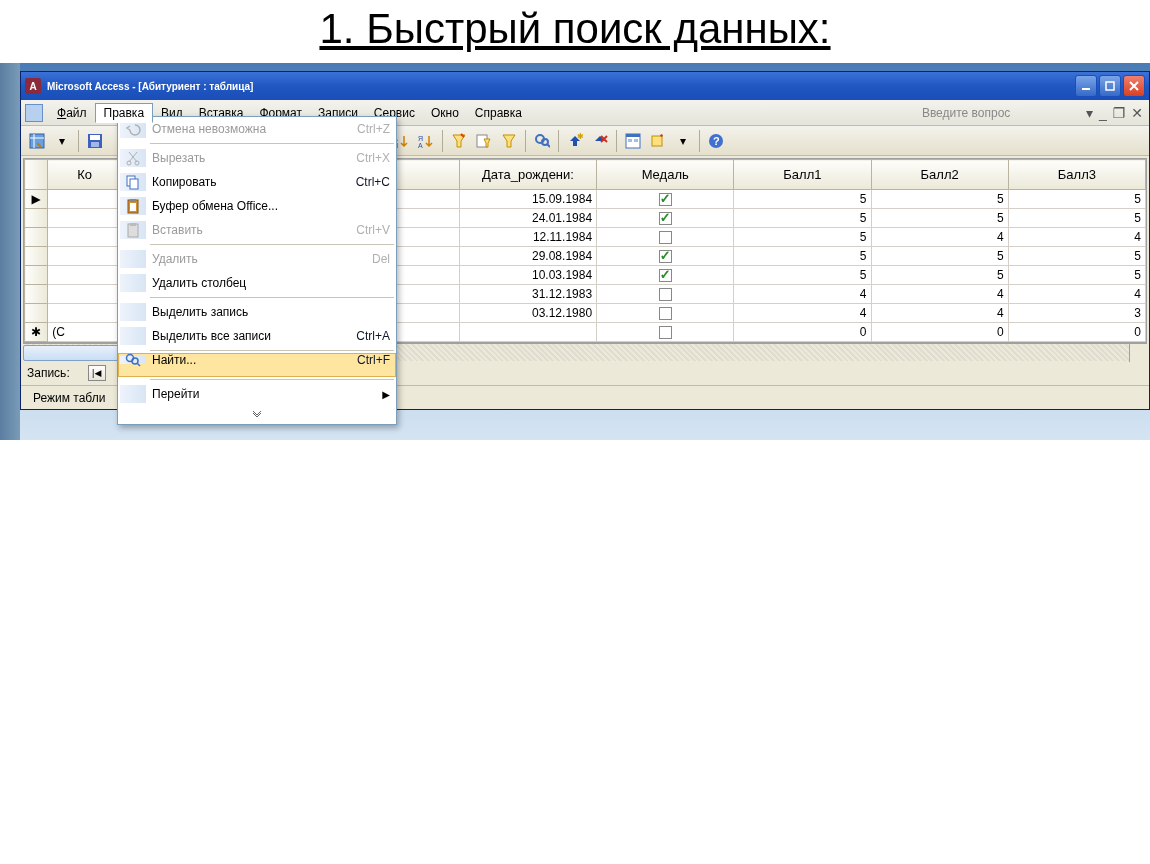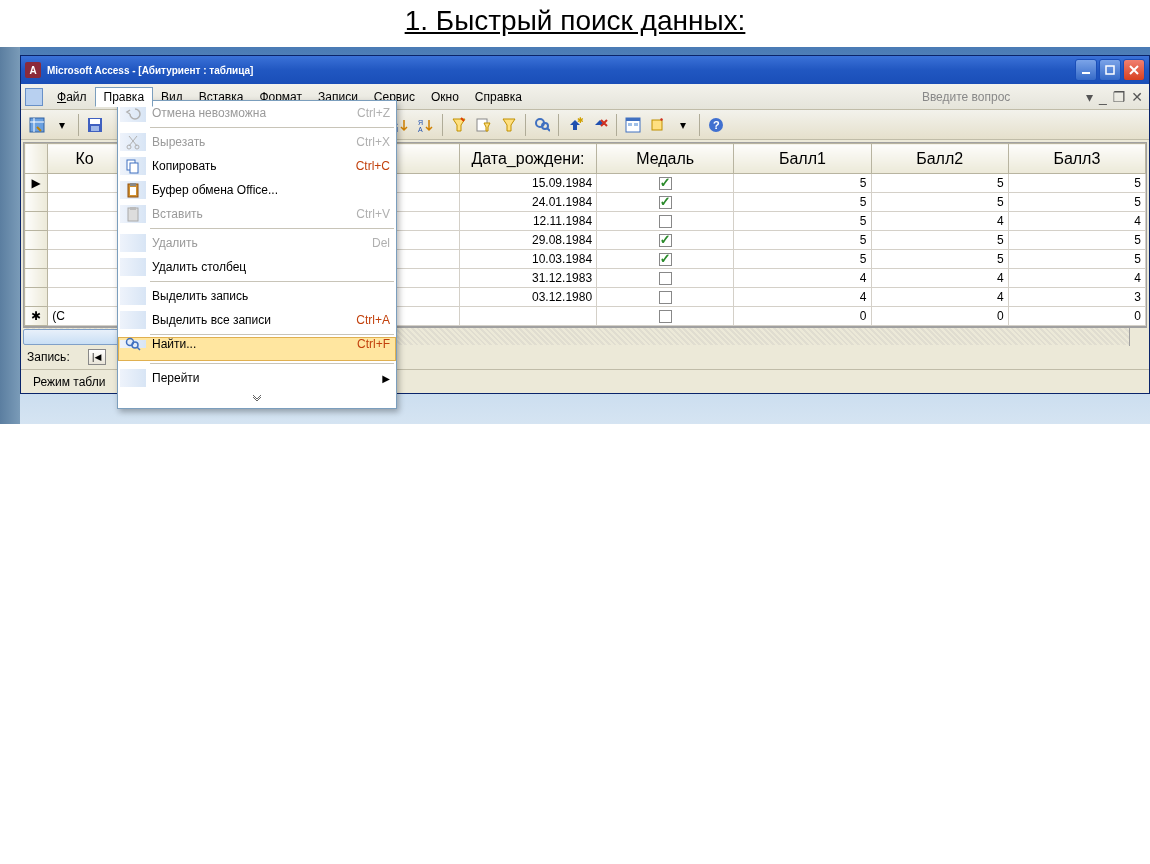--- a/index.html
+++ b/index.html
@@ -7,21 +7,21 @@
     margin: 0;
     font-family: Arial, sans-serif;
     background: #fff;
     width: 1150px;
   }
   .slide {
     padding: 0;
   }
   .slide-title {
     text-align: center;
-    font-size: 28px;
+    font-size: 42px;
     text-decoration: underline;
     margin: 5px 0 10px 0;
     font-weight: normal;
   }
   .bullet-list {
     font-size: 30px;
     margin: 0 0 10px 30px;
     list-style: disc;
     line-height: 1.3;
   }
@@ -153,21 +153,21 @@
   }
   .data-table {
     border-collapse: collapse;
     width: 100%;
     table-layout: fixed;
   }
   .data-table th {
     background: linear-gradient(to bottom, #fdfdfb, #ece9d8);
     border: 1px solid #b8b4a0;
     font-weight: normal;
-    font-size: 16px;
+    font-size: 13px;
     padding: 2px 4px;
     text-align: center;
     height: 30px;
   }
   .data-table td {
     border: 1px solid #d4d0c8;
     font-size: 12px;
     padding: 1px 4px;
     text-align: right;
     height: 19px;
@@ -261,21 +261,21 @@
   .dropdown-menu .dm-icon-col {
     width: 26px;
     height: 100%;
     display:flex;align-items:center;justify-content:center;
     margin-right: 6px;
   }
   .dm-iconstrip {
     background: linear-gradient(to right,#eef3fb,#d8e5f5);
   }
   .dm-label { flex: 1; }
-  .dm-shortcut { color: #c2410c; margin-left: 20px; }
+  .dm-shortcut { color: #0f172a; margin-left: 20px; }
   .dropdown-menu .dm-row.disabled .dm-shortcut { color:#b0b0b0; }
   .dm-sep {
     height: 1px;
     background: #c8c4b8;
     margin: 2px 2px 2px 32px;
   }
   .dm-arrow { margin-left: 8px; font-size: 10px; }
   .dm-expand {
     text-align:center; padding:2px 0;
   }

